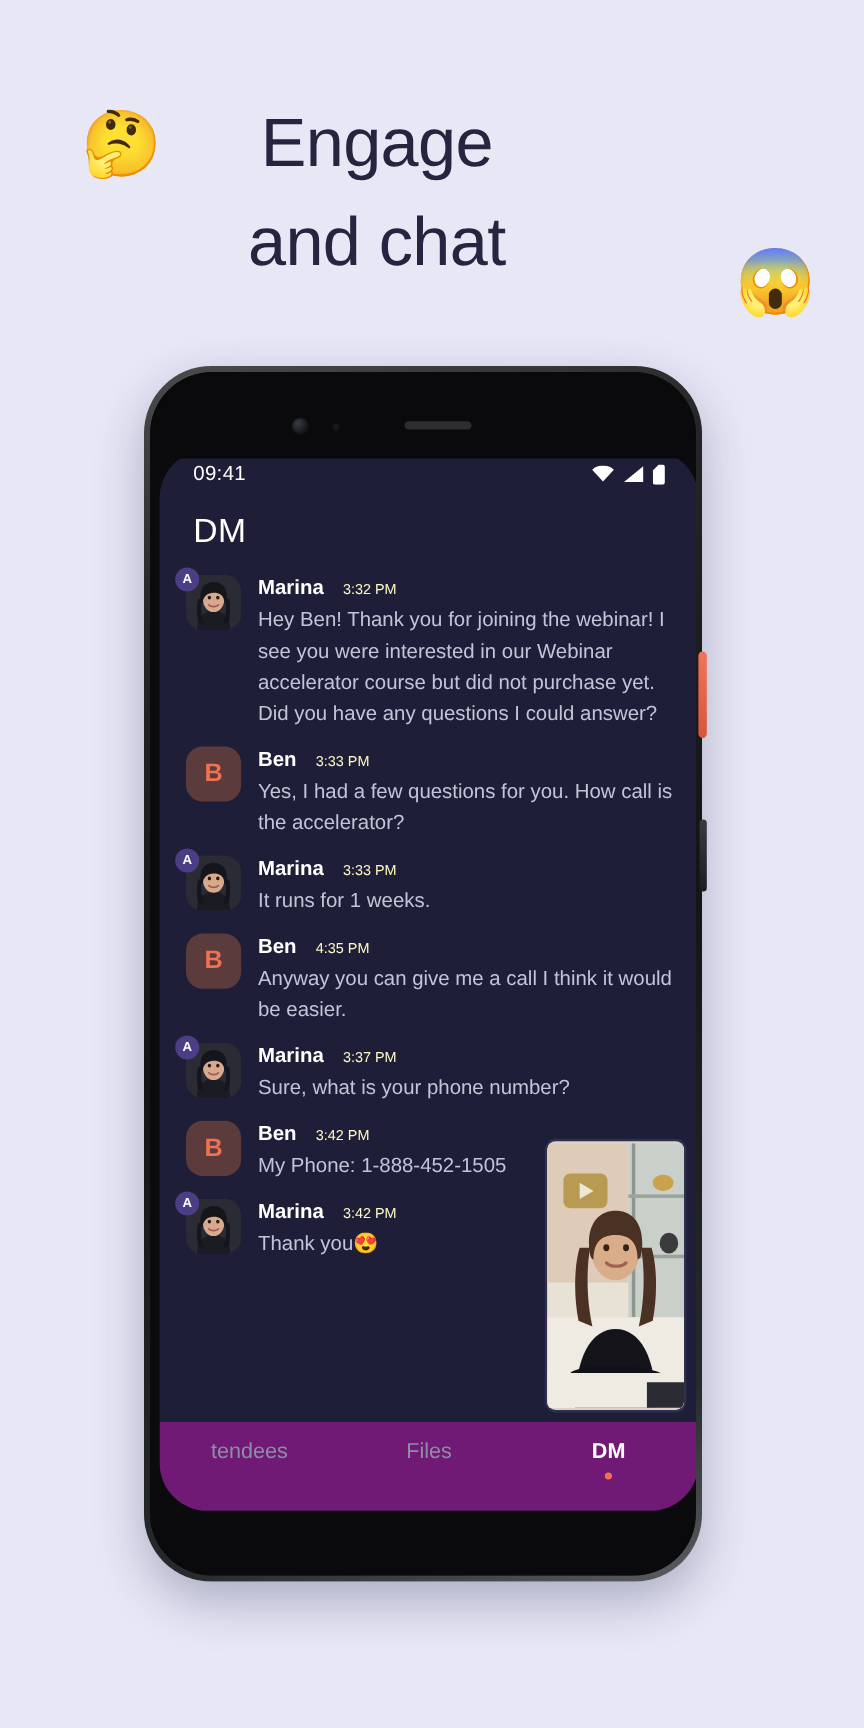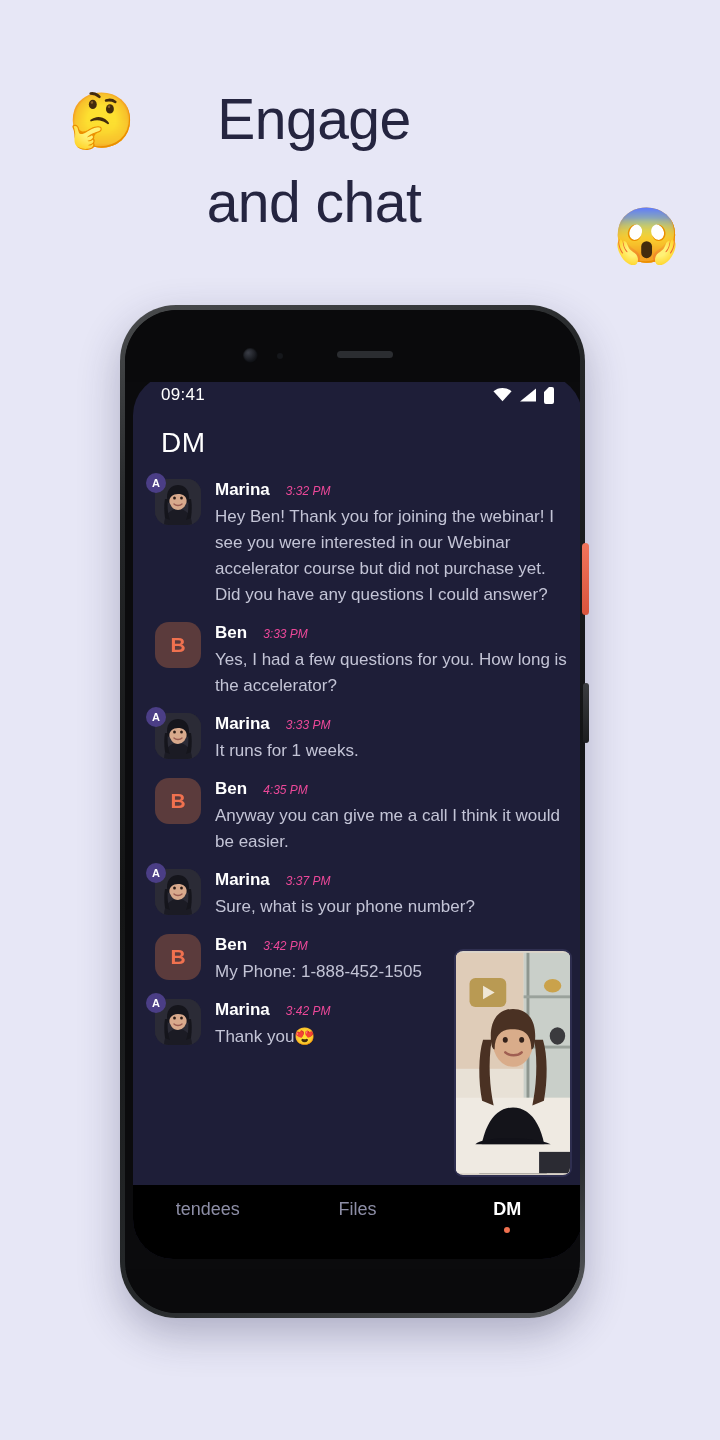--- a/index.html
+++ b/index.html
@@ -238,23 +238,22 @@
     gap: 16px;
     margin-bottom: 4px;
   }
   .msg-author {
     font-size: 17px;
     font-weight: 700;
     color: #ffffff;
   }
   .msg-time {
     font-size: 12px;
-    color: #ec4899;
+    color: #fef9c3;
     font-weight: 400;
-    font-style: italic;
   }
   .msg-text {
     font-size: 17px;
     line-height: 1.53;
     color: #c3c4d6;
     font-weight: 400;
   }
 
   
   .video-card {
@@ -269,21 +268,21 @@
     border: 2px solid #2f2f50;
   }
   .video-card svg { display: block; width: 100%; height: 100%; }
 
   
   .tab-bar {
     flex: 0 0 74px;
     display: flex;
     align-items: flex-start;
     padding: 14px 0 0 0;
-    background: #000000;
+    background: #701a75;
   }
   .tab {
     flex: 1 1 0;
     text-align: center;
     position: relative;
   }
   .tab-label {
     font-size: 18px;
     color: #8d8ea6;
     font-weight: 400;
@@ -376,21 +375,21 @@
 
         <div class="msg">
           <div class="avatar-wrap">
             <div class="avatar letter">B</div>
           </div>
           <div class="msg-body">
             <div class="msg-meta">
               <span class="msg-author">Ben</span>
               <span class="msg-time">3:33 PM</span>
             </div>
-            <div class="msg-text">Yes, I had a few questions for you. How long is the accelerator?</div>
+            <div class="msg-text">Yes, I had a few questions for you. How call is the accelerator?</div>
           </div>
         </div>
 
         <div class="msg">
           <div class="avatar-wrap">
             <span class="badge-admin">A</span>
             <div class="avatar photo">
               <svg viewBox="0 0 46 46">
                 <rect width="46" height="46" fill="#2b2b36"></rect>
                 <path d="M9 46c0-10 6-16 14-16s14 6 14 16z" fill="#1b1b24"></path>

